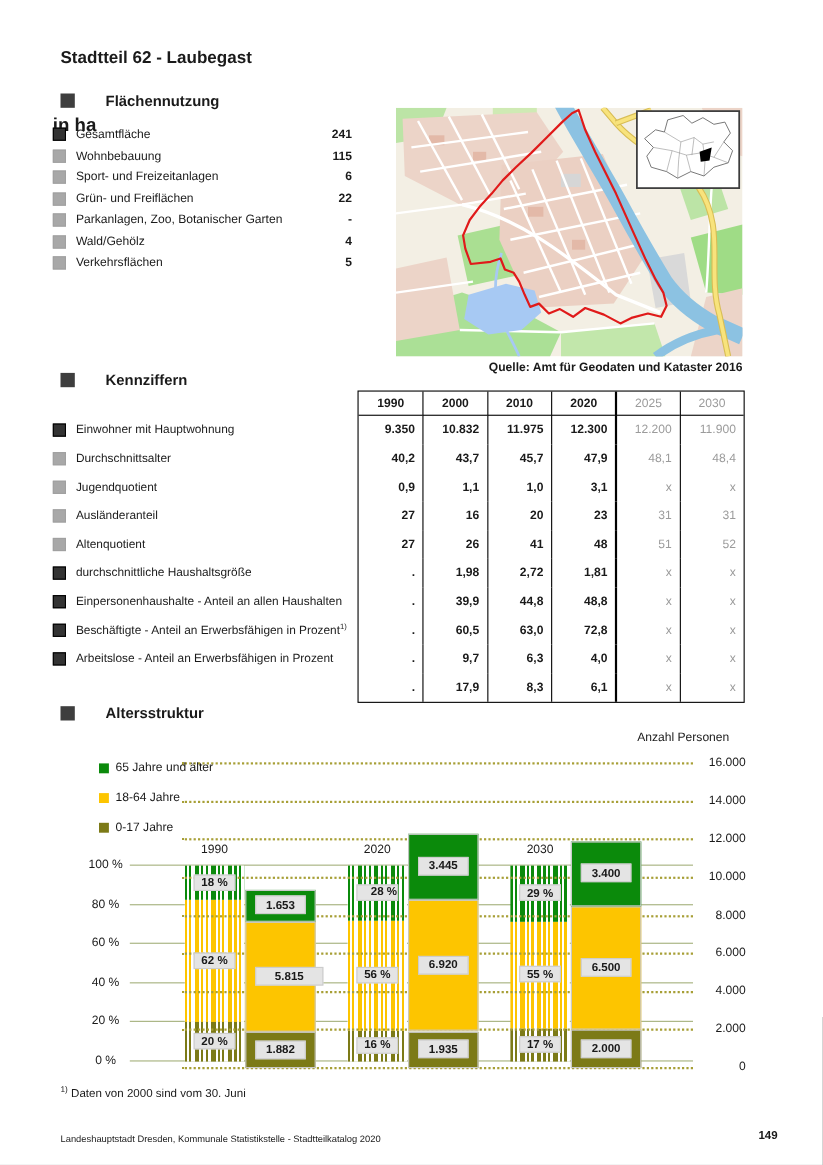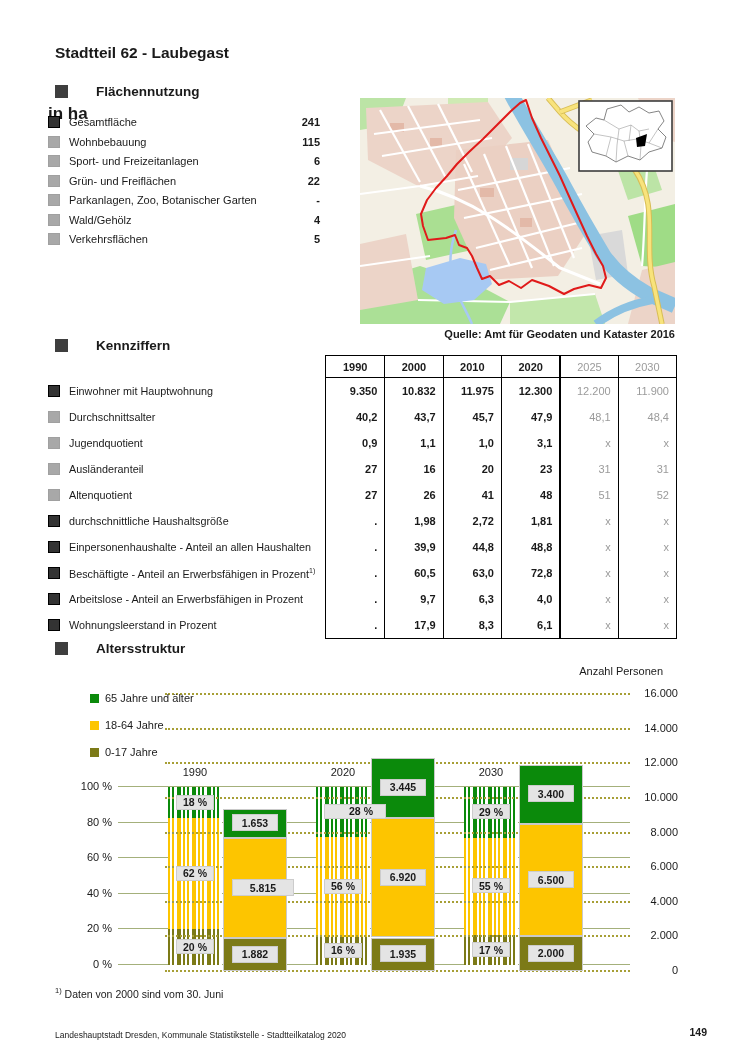--- a/index.html
+++ b/index.html
@@ -33,21 +33,21 @@
   .kf-cell.fc{color:#9b9b9b;font-weight:normal;}
   .kf-labels{position:absolute;left:48px;top:378px;width:272px;}
   .kf-row{height:26px;display:flex;align-items:center;gap:9px;font-size:10.8px;}
   .kf-row sup{font-size:7px;}
   
   .axis-title{position:absolute;left:480px;top:665px;width:183px;text-align:right;font-size:11px;}
   .chart{position:absolute;left:80px;top:676px;width:610px;height:312px;}
   .chart *{position:absolute;box-sizing:border-box;}
   .grid-pct{height:0;border-top:1.5px solid #a4b07b;z-index:1;}
   .grid-cnt{height:0;border-top:2px dotted #a79f36;z-index:3;}
-  .pct-lab{width:32px;text-align:right;font-size:11px;z-index:0;}
+  .pct-lab{width:32px;text-align:center;font-size:11px;z-index:0;}
   .cnt-lab{left:552px;width:46px;text-align:right;font-size:11px;z-index:0;}
   .year-lab{top:90px;height:14px;font-size:11px;text-align:center;z-index:5;}
   .bar-striped{z-index:2;}
   .bar-solid{z-index:4;border:1px solid #c9c9c9;}
   .tag{background:#e4e4e4;border:1px solid #cccccc;font-size:10.5px;font-weight:bold;
        display:flex;align-items:center;justify-content:center;z-index:6;color:#1a1a1a;}
   .legend-item{display:flex;align-items:center;gap:6px;height:14px;z-index:5;}
   .legend-sw{position:static;width:9px;height:9px;flex:0 0 auto;}
   .legend-tx{position:static;font-size:11px;white-space:nowrap;}
   
@@ -203,24 +203,20 @@
         <span>Einpersonenhaushalte - Anteil an allen Haushalten</span>
       </div>
       <div class="kf-row">
         <span class="sq-s dark"></span>
         <span>Beschäftigte - Anteil an Erwerbsfähigen in Prozent<sup>1)</sup></span>
       </div>
       <div class="kf-row">
         <span class="sq-s dark"></span>
         <span>Arbeitslose - Anteil an Erwerbsfähigen in Prozent</span>
       </div>
-      <div class="kf-row">
-        <span class="sq-s dark"></span>
-        <span>Wohnungsleerstand in Prozent</span>
-      </div>
     </div>
   <div class="kf-table" id="kf-table">
       <div class="kf-cell head c0">1990</div>
       <div class="kf-cell head c1">2000</div>
       <div class="kf-cell head c2">2010</div>
       <div class="kf-cell head c3">2020</div>
       <div class="kf-cell head c4 fc">2025</div>
       <div class="kf-cell head c5 fc">2030</div>
       <div class="kf-cell c0">9.350</div>
       <div class="kf-cell c1">10.832</div>
@@ -344,21 +340,21 @@
       <div class="bar-solid" style="left: 143px; width: 64px; top: 161.746px; height: 100.672px; background: rgb(253, 197, 0);"></div>
       <div class="tag" style="left: 152px; width: 62px; height: 17px; top: 203.082px;">5.815</div>
       <div class="bar-solid" style="left: 143px; width: 64px; top: 133.128px; height: 28.6176px; background: rgb(11, 138, 11);"></div>
       <div class="tag" style="left: 152px; width: 46px; height: 17px; top: 138.437px;">1.653</div>
       <div class="year-lab" style="left: 236px; width: 54px; top: 90px;">2020</div>
       <div class="bar-striped" style="left: 236px; width: 54px; top: 260.998px; height: 28.0024px; background: repeating-linear-gradient(90deg, rgb(124, 122, 23) 0px, rgb(124, 122, 23) 2px, rgb(255, 255, 255) 2px, rgb(255, 255, 255) 4px, rgb(124, 122, 23) 4px, rgb(124, 122, 23) 6px, rgb(255, 255, 255) 6px, rgb(255, 255, 255) 9px, rgb(124, 122, 23) 9px, rgb(124, 122, 23) 13px, rgb(255, 255, 255) 13px, rgb(255, 255, 255) 15px);"></div>
       <div class="tag" style="left: 244px; width: 38px; height: 15px; top: 266.999px;">16 %</div>
       <div class="bar-striped" style="left: 236px; width: 54px; top: 160.854px; height: 100.143px; background: repeating-linear-gradient(90deg, rgb(253, 197, 0) 0px, rgb(253, 197, 0) 2px, rgb(255, 255, 255) 2px, rgb(255, 255, 255) 4px, rgb(253, 197, 0) 4px, rgb(253, 197, 0) 6px, rgb(255, 255, 255) 6px, rgb(255, 255, 255) 9px, rgb(253, 197, 0) 9px, rgb(253, 197, 0) 13px, rgb(255, 255, 255) 13px, rgb(255, 255, 255) 15px);"></div>
       <div class="tag" style="left: 244px; width: 38px; height: 15px; top: 202.926px;">56 %</div>
       <div class="bar-striped" style="left: 236px; width: 54px; top: 111px; height: 49.8545px; background: repeating-linear-gradient(90deg, rgb(11, 138, 11) 0px, rgb(11, 138, 11) 2px, rgb(255, 255, 255) 2px, rgb(255, 255, 255) 4px, rgb(11, 138, 11) 4px, rgb(11, 138, 11) 6px, rgb(255, 255, 255) 6px, rgb(255, 255, 255) 9px, rgb(11, 138, 11) 9px, rgb(11, 138, 11) 13px, rgb(255, 255, 255) 13px, rgb(255, 255, 255) 15px);"></div>
-      <div class="tag" style="left: 244px; width: 62px; height: 15px; top: 127.927px; padding-left: 12px;">28 %</div>
+      <div class="tag" style="left: 244px; width: 38px; height: 15px; top: 127.927px; padding-left: 12px;">28 %</div>
       <div class="bar-solid" style="left: 291px; width: 64px; top: 261.5px; height: 33.4997px; background: rgb(124, 122, 23);"></div>
       <div class="tag" style="left: 300px; width: 46px; height: 17px; top: 269.25px;">1.935</div>
       <div class="bar-solid" style="left: 291px; width: 64px; top: 141.698px; height: 119.802px; background: rgb(253, 197, 0);"></div>
       <div class="tag" style="left: 300px; width: 46px; height: 17px; top: 192.599px;">6.920</div>
       <div class="bar-solid" style="left: 291px; width: 64px; top: 82.0562px; height: 59.6416px; background: rgb(11, 138, 11);"></div>
       <div class="tag" style="left: 300px; width: 46px; height: 17px; top: 102.877px;">3.445</div>
       <div class="year-lab" style="left: 384px; width: 54px; top: 90px;">2030</div>
       <div class="bar-striped" style="left: 384px; width: 54px; top: 259.084px; height: 29.916px; background: repeating-linear-gradient(90deg, rgb(124, 122, 23) 0px, rgb(124, 122, 23) 2px, rgb(255, 255, 255) 2px, rgb(255, 255, 255) 4px, rgb(124, 122, 23) 4px, rgb(124, 122, 23) 6px, rgb(255, 255, 255) 6px, rgb(255, 255, 255) 9px, rgb(124, 122, 23) 9px, rgb(124, 122, 23) 13px, rgb(255, 255, 255) 13px, rgb(255, 255, 255) 15px);"></div>
       <div class="tag" style="left: 392px; width: 38px; height: 15px; top: 266.042px;">17 %</div>
       <div class="bar-striped" style="left: 384px; width: 54px; top: 161.857px; height: 97.2269px; background: repeating-linear-gradient(90deg, rgb(253, 197, 0) 0px, rgb(253, 197, 0) 2px, rgb(255, 255, 255) 2px, rgb(255, 255, 255) 4px, rgb(253, 197, 0) 4px, rgb(253, 197, 0) 6px, rgb(255, 255, 255) 6px, rgb(255, 255, 255) 9px, rgb(253, 197, 0) 9px, rgb(253, 197, 0) 13px, rgb(255, 255, 255) 13px, rgb(255, 255, 255) 15px);"></div>

